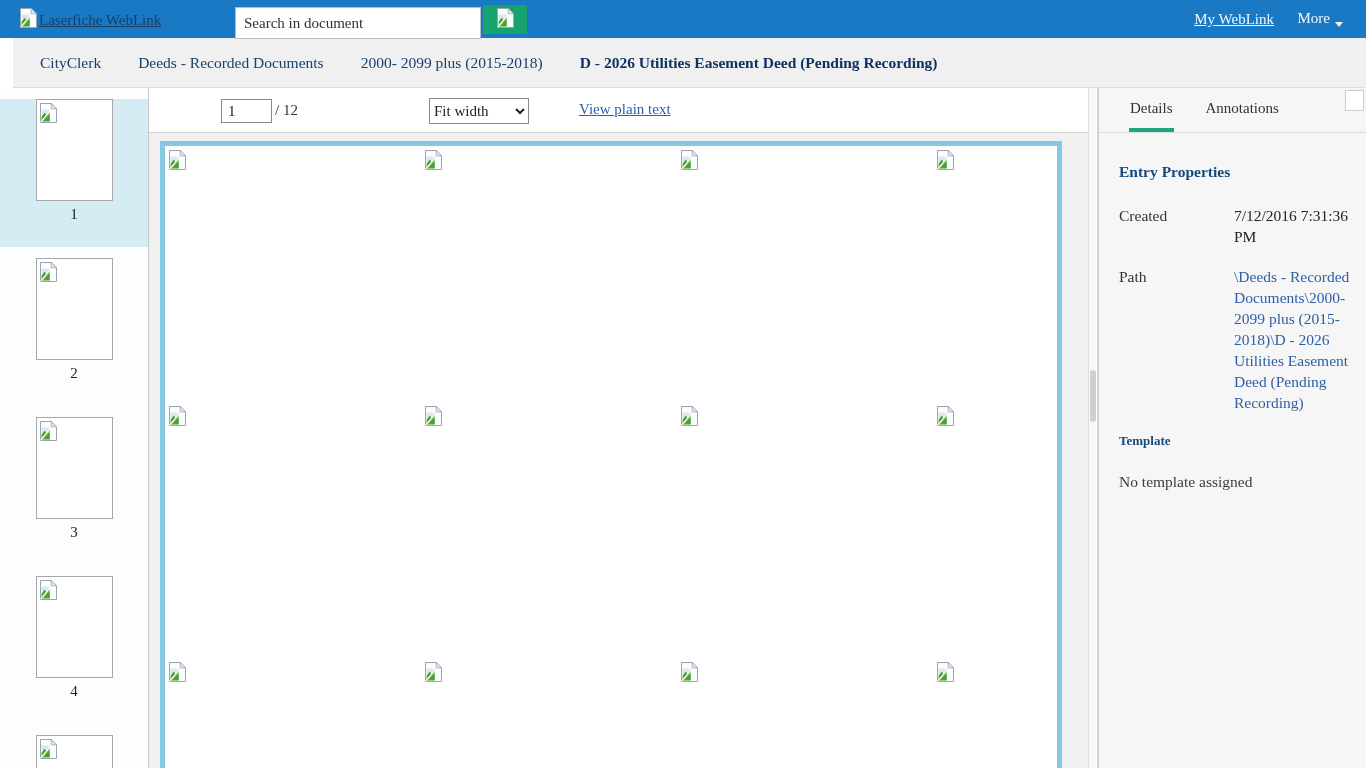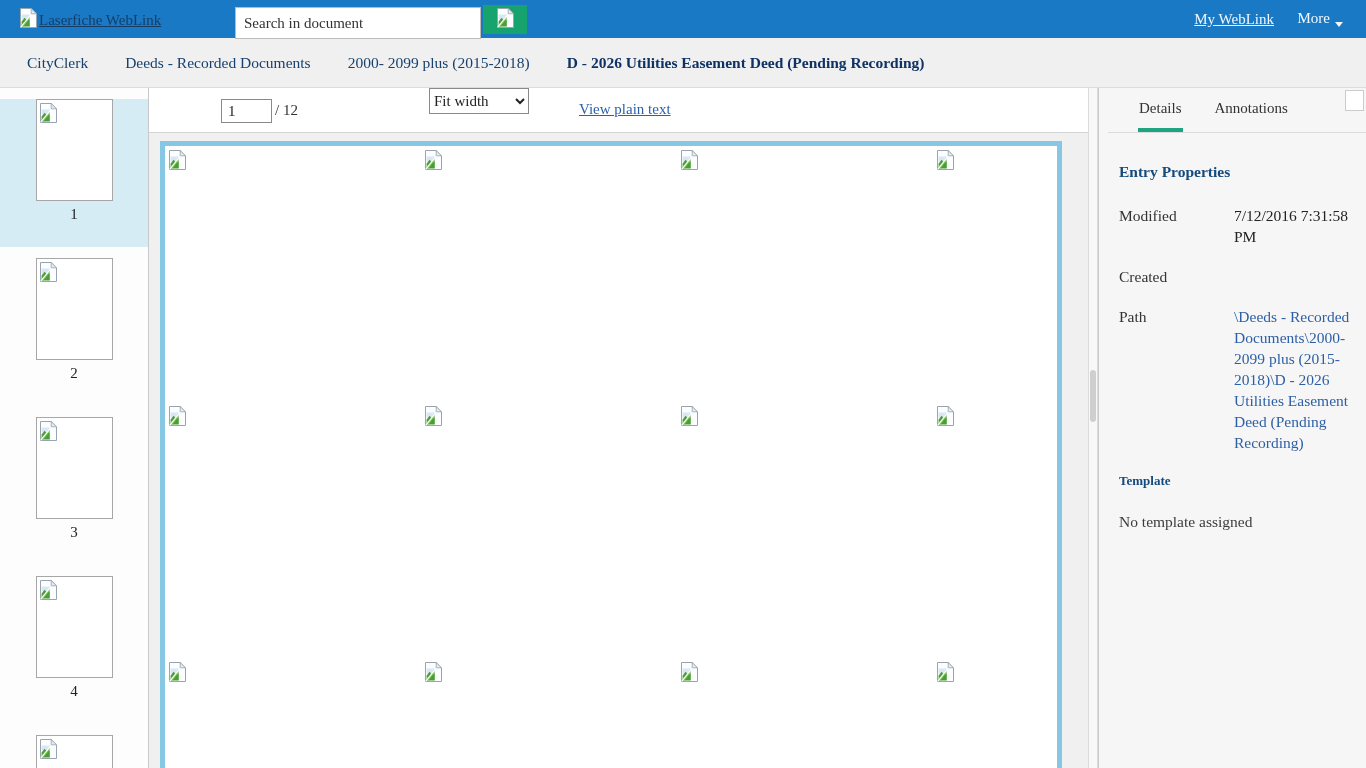--- a/index.html
+++ b/index.html
@@ -20,21 +20,21 @@
   .my-weblink { position:absolute; right:92px; top:11px; color:#f2f7fb; font-size:15px;
                 text-decoration:underline; cursor:pointer; }
   .more-btn { position:absolute; right:23px; top:10px; color:#f2f7fb; font-size:15px;
               cursor:pointer; display:flex; align-items:flex-end; gap:5px; }
   .caret { display:inline-block; width:0; height:0; border-left:4px solid transparent;
            border-right:4px solid transparent; border-top:5px solid #f2f7fb; margin-top:2px; }
 
   
   .breadcrumbs { height:50px; background:#f0f0f0; border-bottom:1px solid #dcdcdc;
                  display:flex; align-items:center; padding-left:27px; gap:37px;
-                 font-size:15.5px; color:#16406e; }
+                 font-size:15.5px; color:#16406e;margin-left:13px; }
   .breadcrumb-item { cursor:pointer; white-space:nowrap; }
   .breadcrumb-current { font-weight:bold; color:#0e3263; white-space:nowrap; }
 
   
   .main { display:flex; height:680px; }
 
   
   .sidebar { width:149px; background:#fdfdfd; border-right:1px solid #c9c9c9; overflow:hidden; }
   .thumb-item { height:148px; cursor:pointer; }
   .thumb-item.selected { background:#d5ecf4; }
@@ -43,42 +43,42 @@
   .thumb-box .bimg { position:absolute; left:3px; top:3px; }
   .thumb-num { text-align:center; margin-top:5px; font-size:15px; color:#222; }
 
   
   .viewer { flex:1; min-width:0; display:flex; flex-direction:column; background:#f0f0f0; }
   .toolbar { position:relative; height:45px; background:#fff; border-bottom:1px solid #d4d4d4; flex:none; }
   .page-input { position:absolute; left:72px; top:11px; width:51px; height:24px;
                 border:1px solid #8a8a8a; padding:0 6px; font-family:"Liberation Serif", serif;
                 font-size:15px; color:#222; background:#fff; }
   .page-total { position:absolute; left:126px; top:14px; font-size:15px; color:#333; }
-  .fit-select { position:absolute; left:280px; top:0; width:100px; height:26px;
+  .fit-select { position:absolute; left:280px; top:10px; width:100px; height:26px;
                 font-family:"Liberation Serif", serif; font-size:15px; color:#222;
                 border:1px solid #8a8a8a; background:#fff; }
   .plain-link { position:absolute; left:430px; top:13px; font-size:15px; color:#2a5fad;
                 text-decoration:underline; cursor:pointer; }
   .canvas { position:relative; flex:1; background:#f0f0f0; overflow:hidden; }
   .page { position:absolute; left:11px; top:8px; width:902px; height:1250px;
           background:#fff; border:5px solid #86c8e4; overflow:hidden; }
   .tile { position:absolute; width:256px; height:256px; }
   .tile .bimg { position:absolute; left:4px; top:4px; }
 
   
   .vscroll { width:10px; background:#f8f8f8; border-left:1px solid #dcdcdc;
              border-right:1px solid #dcdcdc; position:relative; flex:none; }
   .vscroll-thumb { position:absolute; left:1px; top:282px; width:6px; height:52px;
                    background:#cfcfcf; border-radius:3px; cursor:pointer; }
 
   
   .panel { width:268px; background:#f6f6f6; border-left:1px solid #c9c9c9;
            display:flex; flex-direction:column; position:relative; }
   .tabbar { height:45px; border-bottom:1px solid #dcdcdc; display:flex;
-            padding-left:30px; gap:31px; flex:none;margin-left:9px; }
+            padding-left:30px; gap:31px; flex:none; }
   .tab { display:flex; align-items:center; height:100%; font-size:15px; color:#333;
          border-bottom:4px solid transparent; cursor:pointer; padding:0 1px; }
   .tab.active { border-bottom-color:#1ea57f; }
   .panel-scroll-btn { position:absolute; right:2px; top:2px; width:19px; height:21px;
                       background:#fff; border:1px solid #ccc; cursor:pointer; }
   .panel-content { padding:16px 14px 0 20px; font-size:15.5px; overflow:hidden; }
   .section-title { color:#154a7d; font-weight:bold; font-size:15.5px; margin:14px 0 24px 0; }
   .prop-row { display:flex; margin-bottom:19px; line-height:21px; }
   .prop-label { width:115px; color:#333; flex:none; }
   .prop-value { width:116px; color:#222; overflow-wrap:break-word; }
@@ -337,25 +337,22 @@
   <div class="panel">
     <div class="tabbar" id="tabbar">
         <div class="tab active">Details</div>
         <div class="tab">Annotations</div>
       </div>
     <div class="panel-scroll-btn"></div>
     <div class="panel-content">
       <div class="section-title">Entry Properties</div>
       <div id="prop-rows">
           <div class="prop-row">
-            <div class="prop-label">Modified</div>
-            <div class="prop-value">7/12/2016 7:31:58 PM</div>
-          </div>
-          <div class="prop-row">
             <div class="prop-label">Created</div>
+            <div class="prop-value">7/12/2016 7:31:36 PM</div>
           </div>
           <div class="prop-row">
             <div class="prop-label">Path</div>
             <div class="prop-value link">\Deeds - Recorded Documents\2000- 2099 plus (2015-2018)\D - 2026 Utilities Easement Deed (Pending Recording)</div>
           </div>
         </div>
       <div class="template-title">Template</div>
       <div class="template-value">No template assigned</div>
     </div>
   </div>

